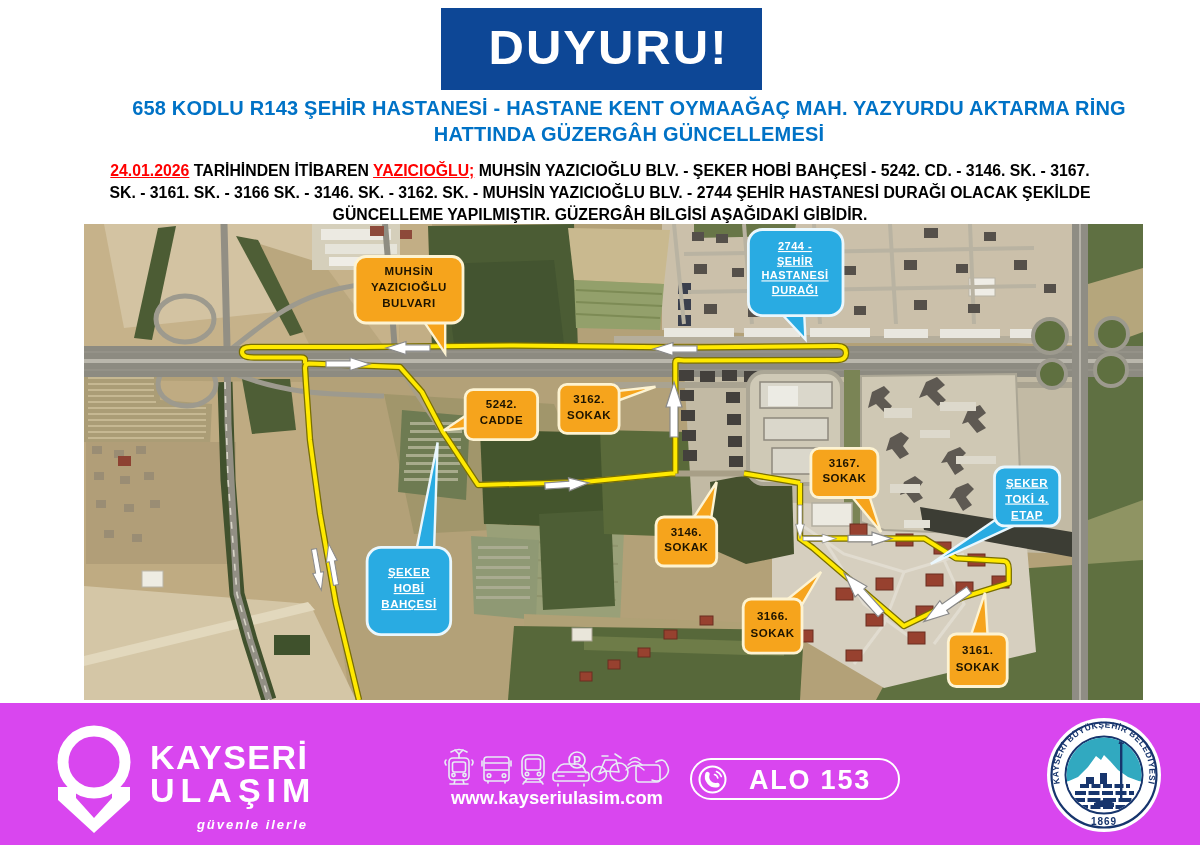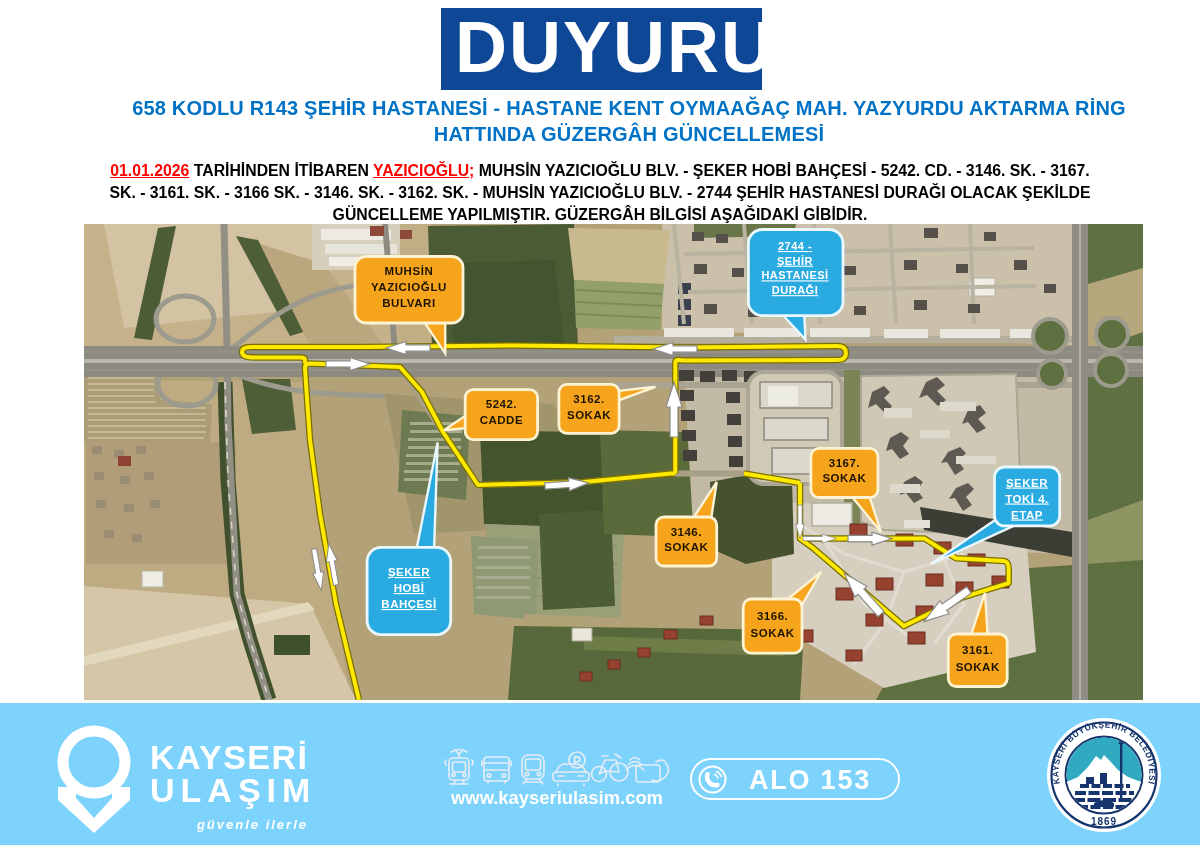--- a/index.html
+++ b/index.html
@@ -1,32 +1,32 @@
 <!DOCTYPE html>
 <html><head>
 <meta charset="utf-8">
 <style>
   html,body{margin:0;padding:0;}
   .page{position:relative;width:1200px;height:849px;background:#ffffff;font-family:"Liberation Sans",sans-serif;overflow:hidden;}
-  .banner{position:absolute;left:441px;top:8px;width:321px;height:82px;background:#0d4796;color:#ffffff;font-weight:bold;font-size:72px;text-align:center;line-height:78px;letter-spacing:2px;text-indent:14px;}
+  .banner{position:absolute;left:441px;top:8px;width:321px;height:82px;background:#0d4796;color:#ffffff;font-weight:bold;font-size:49px;text-align:center;line-height:78px;letter-spacing:2px;text-indent:14px;}
   .title{position:absolute;left:0;top:95px;width:1200px;text-align:center;color:#0072c6;font-weight:bold;font-size:20px;line-height:26px;letter-spacing:0.2px;padding-left:29px;}
   .para{position:absolute;left:88px;top:160px;width:1024px;text-align:center;color:#000000;font-weight:bold;font-size:15.8px;line-height:22px;}
   .para .red{color:#ff0000;text-decoration:underline;}
   .mapwrap{position:absolute;left:84px;top:224px;width:1059px;height:476px;}
-  .footer{position:absolute;left:0;top:703px;width:1200px;height:142px;background:#7dd3fc;}
+  .footer{position:absolute;left:0;top:703px;width:1200px;height:142px;background:#d946ef;}
 </style>
 </head>
 <body>
 <div class="page">
 
   <div class="banner">DUYURU!</div>
 
   <div class="title">658 KODLU R143 ŞEHİR HASTANESİ - HASTANE KENT OYMAAĞAÇ MAH. YAZYURDU AKTARMA RİNG<br>HATTINDA GÜZERGÂH GÜNCELLEMESİ</div>
 
-  <div class="para"><span class="red">01.01.2026</span> TARİHİNDEN İTİBAREN <span class="red">YAZICIOĞLU;</span> MUHSİN YAZICIOĞLU BLV. - ŞEKER HOBİ BAHÇESİ - 5242. CD. - 3146. SK. - 3167.<br>SK. - 3161. SK. - 3166 SK. - 3146. SK. - 3162. SK. - MUHSİN YAZICIOĞLU BLV. - 2744 ŞEHİR HASTANESİ DURAĞI OLACAK ŞEKİLDE<br>GÜNCELLEME YAPILMIŞTIR. GÜZERGÂH BİLGİSİ AŞAĞIDAKİ GİBİDİR.</div>
+  <div class="para"><span class="red">24.01.2026</span> TARİHİNDEN İTİBAREN <span class="red">YAZICIOĞLU;</span> MUHSİN YAZICIOĞLU BLV. - ŞEKER HOBİ BAHÇESİ - 5242. CD. - 3146. SK. - 3167.<br>SK. - 3161. SK. - 3166 SK. - 3146. SK. - 3162. SK. - MUHSİN YAZICIOĞLU BLV. - 2744 ŞEHİR HASTANESİ DURAĞI OLACAK ŞEKİLDE<br>GÜNCELLEME YAPILMIŞTIR. GÜZERGÂH BİLGİSİ AŞAĞIDAKİ GİBİDİR.</div>
 
   <div class="mapwrap">
   <svg width="1059" height="476" viewBox="0 0 1059 476" xmlns="http://www.w3.org/2000/svg">
 
   <rect x="0" y="0" width="1059" height="476" fill="#b3a178"></rect>
 
   <polygon points="0,0 310,0 316,122 0,122" fill="#c6b28a"></polygon>
 
   <polygon points="20,0 250,0 210,86 40,104" fill="#d3c3a2"></polygon>
 

